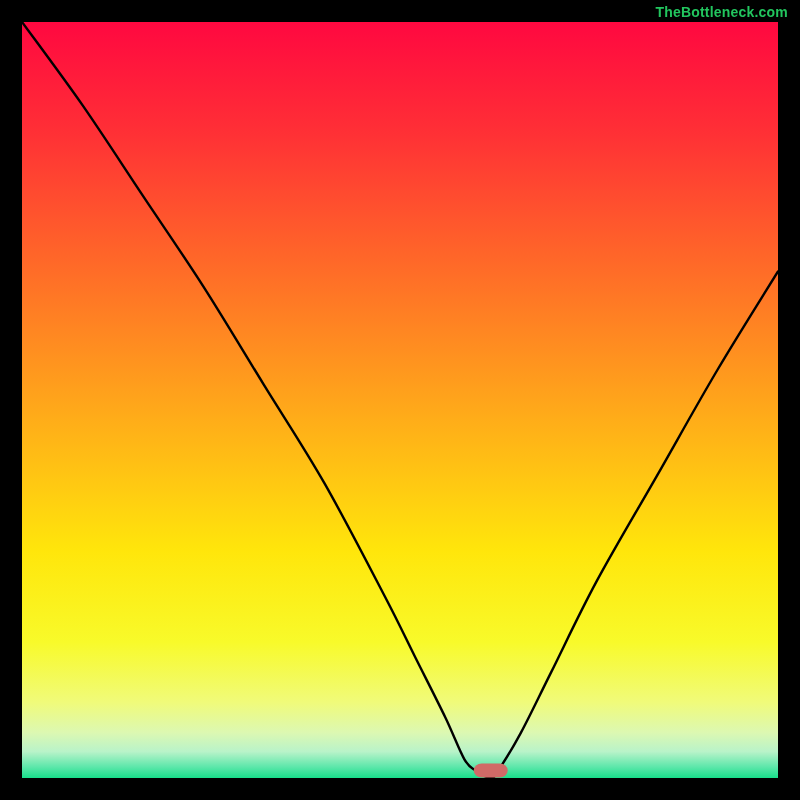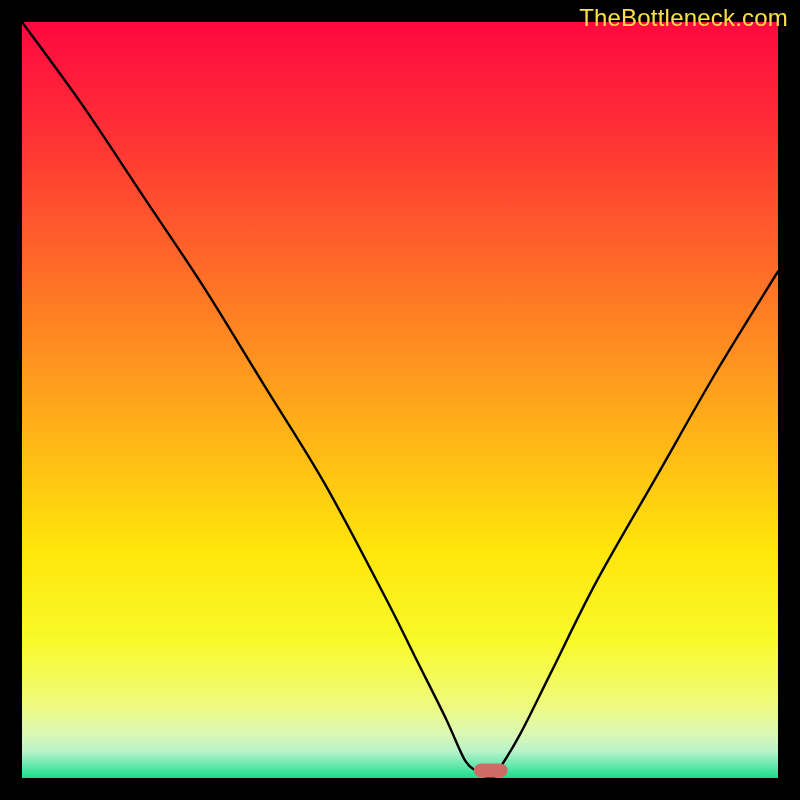--- a/index.html
+++ b/index.html
@@ -16,23 +16,23 @@
     height: 800px;
   }
   svg {
     display: block;
   }
   #attribution {
     position: absolute;
     top: 4px;
     right: 12px;
     font-family: Arial, Helvetica, sans-serif;
-    font-size: 24px;
-    font-weight: normal;
-    color: #fde047;
+    font-size: 14px;
+    font-weight: bold;
+    color: #22c55e;
     letter-spacing: 0.2px;
   }
 </style>
 </head>
 <body>
 
 <div id="stage">
   <svg id="chart-svg" width="800" height="800" viewBox="0 0 800 800">
     <defs>
       <linearGradient id="bg-grad" x1="0" y1="0" x2="0" y2="1">

